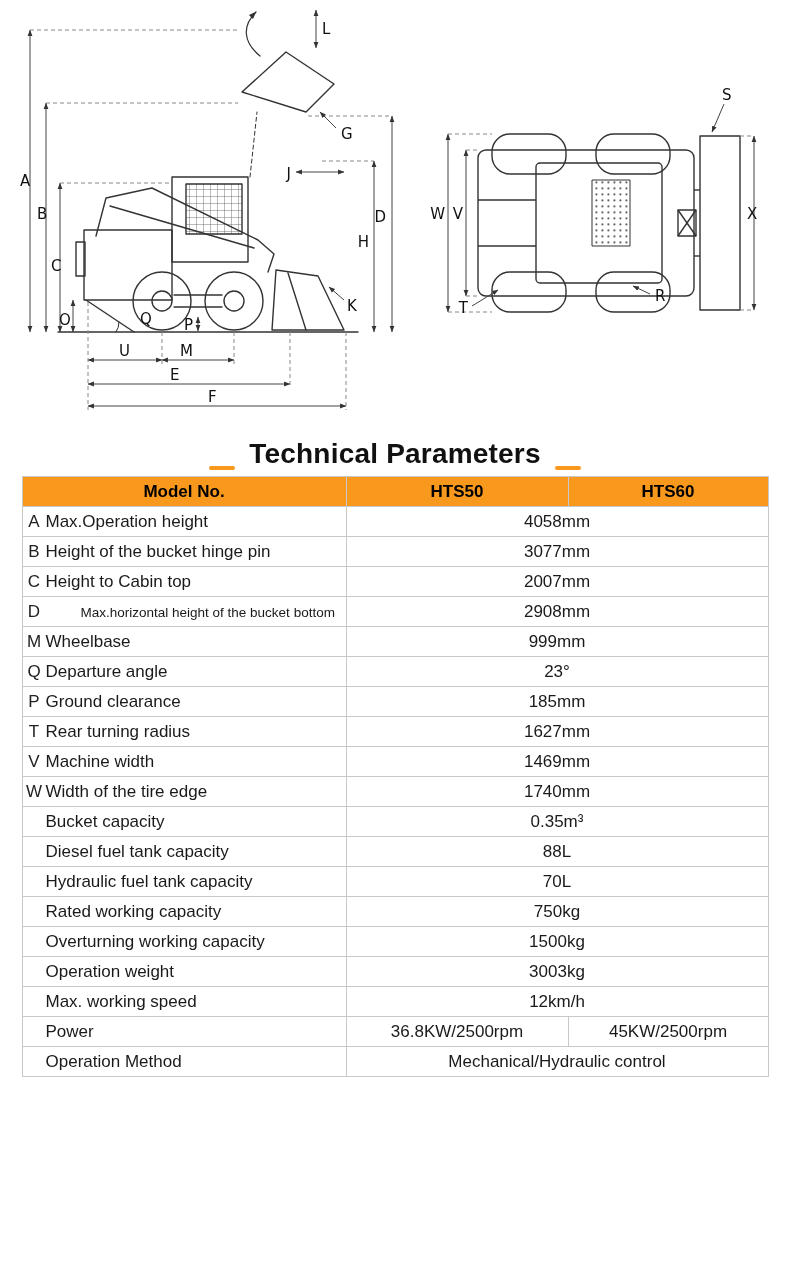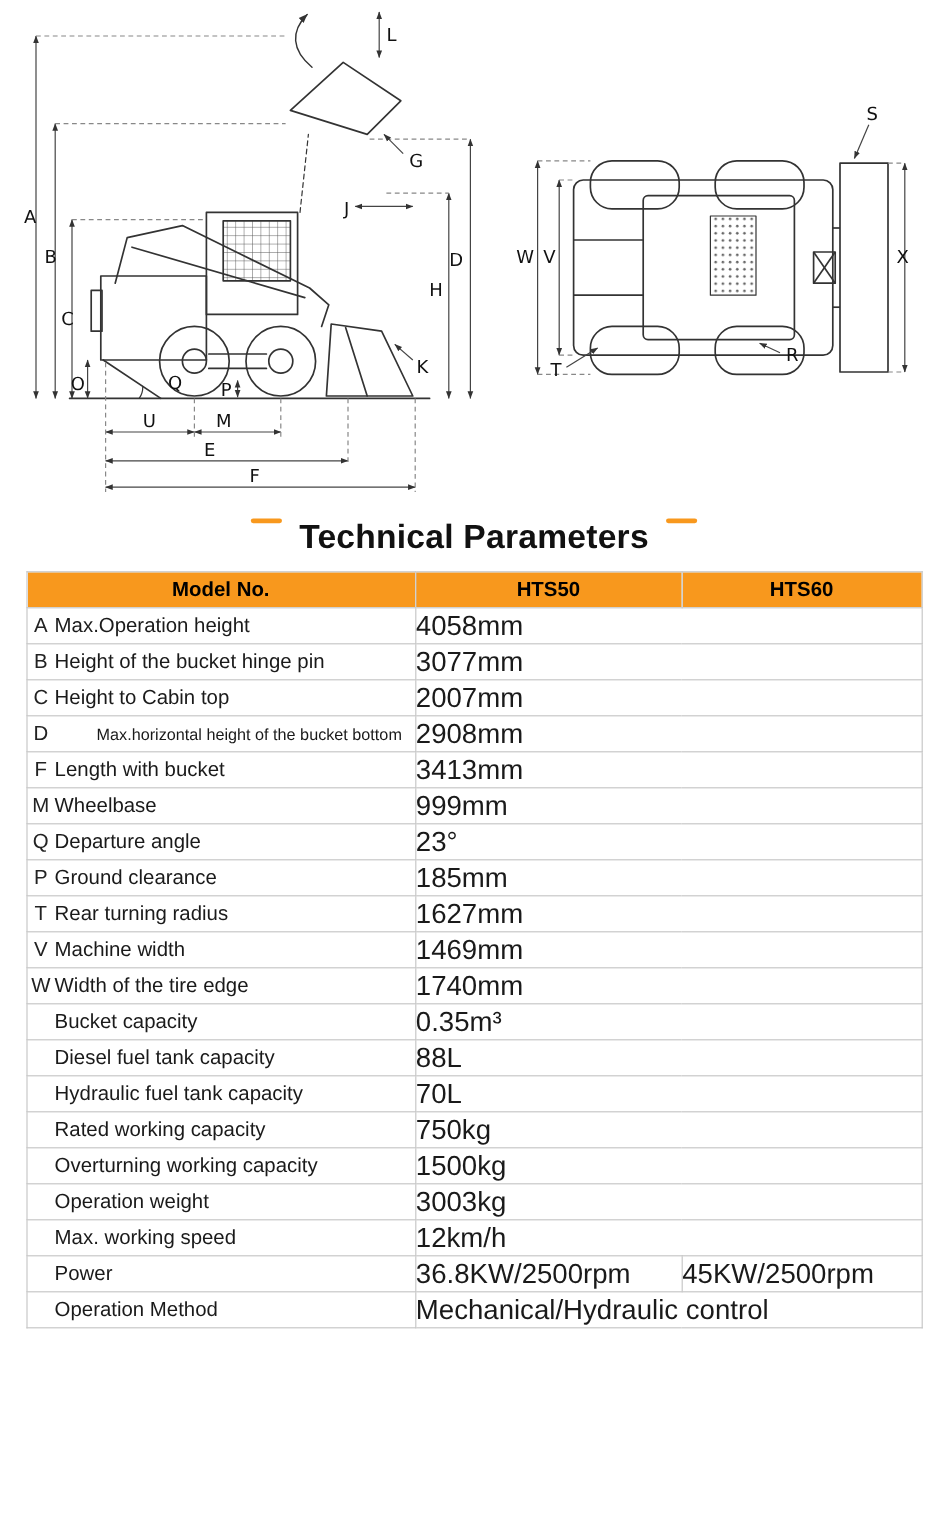--- a/index.html
+++ b/index.html
@@ -9,21 +9,21 @@
   }
   *{box-sizing:border-box;}
   html,body{margin:0;padding:0;}
   body{
     width:790px;height:1273px;background:#ffffff;
     font-family:"Liberation Sans","DejaVu Sans",sans-serif;
     color:var(--ink);overflow:hidden;
   }
   .diagram-wrap{width:790px;height:430px;}
   .title-row{
-    display:flex;align-items:flex-start;justify-content:center;
+    display:flex;align-items:flex-end;justify-content:center;
     margin:2px 0 6px 0;height:38px;
   }
   .title-bar{
     width:26px;height:4px;border-radius:2px;background:var(--accent);
     margin:0 14px;flex:0 0 auto;
   }
   h1.page-title{
     margin:0;font-size:28px;font-weight:bold;color:#111;
     letter-spacing:0.2px;
   }
@@ -34,21 +34,21 @@
   table.params th,table.params td{
     border:1px solid var(--border);
     overflow:hidden;white-space:nowrap;
   }
   table.params thead th{
     background:var(--accent);height:30px;font-size:17px;
     font-weight:bold;color:#000;text-align:center;padding:0;
   }
   th.model-header{text-align:left;padding-left:22px;}
   td.label-cell{height:30px;font-size:17px;padding:0;}
-  td.value-cell{height:30px;font-size:23px;text-align:left;padding:0;}
+  td.value-cell{height:30px;font-size:17px;text-align:center;padding:0;}
   span.letter{
     display:inline-block;width:17px;margin-left:3px;margin-right:3px;
     text-align:center;color:#222;
   }
   span.row-label.compact{font-size:13.5px;padding-left:35px;}
   svg text{font-family:"DejaVu Sans","Liberation Sans",sans-serif;}
 </style>
 </head>
 <body>
 
@@ -209,24 +209,20 @@
         </tr>
         <tr>
           <td class="label-cell"><span class="letter">C</span><span class="row-label">Height to Cabin top</span></td>
           <td class="value-cell" colspan="2">2007mm</td>
         </tr>
         <tr>
           <td class="label-cell"><span class="letter">D</span><span class="row-label compact">Max.horizontal height of the bucket bottom</span></td>
           <td class="value-cell" colspan="2">2908mm</td>
         </tr>
         <tr>
-          <td class="label-cell"><span class="letter">F</span><span class="row-label">Length with bucket</span></td>
-          <td class="value-cell" colspan="2">3413mm</td>
-        </tr>
-        <tr>
           <td class="label-cell"><span class="letter">M</span><span class="row-label">Wheelbase</span></td>
           <td class="value-cell" colspan="2">999mm</td>
         </tr>
         <tr>
           <td class="label-cell"><span class="letter">Q</span><span class="row-label">Departure angle</span></td>
           <td class="value-cell" colspan="2">23°</td>
         </tr>
         <tr>
           <td class="label-cell"><span class="letter">P</span><span class="row-label">Ground clearance</span></td>
           <td class="value-cell" colspan="2">185mm</td>

